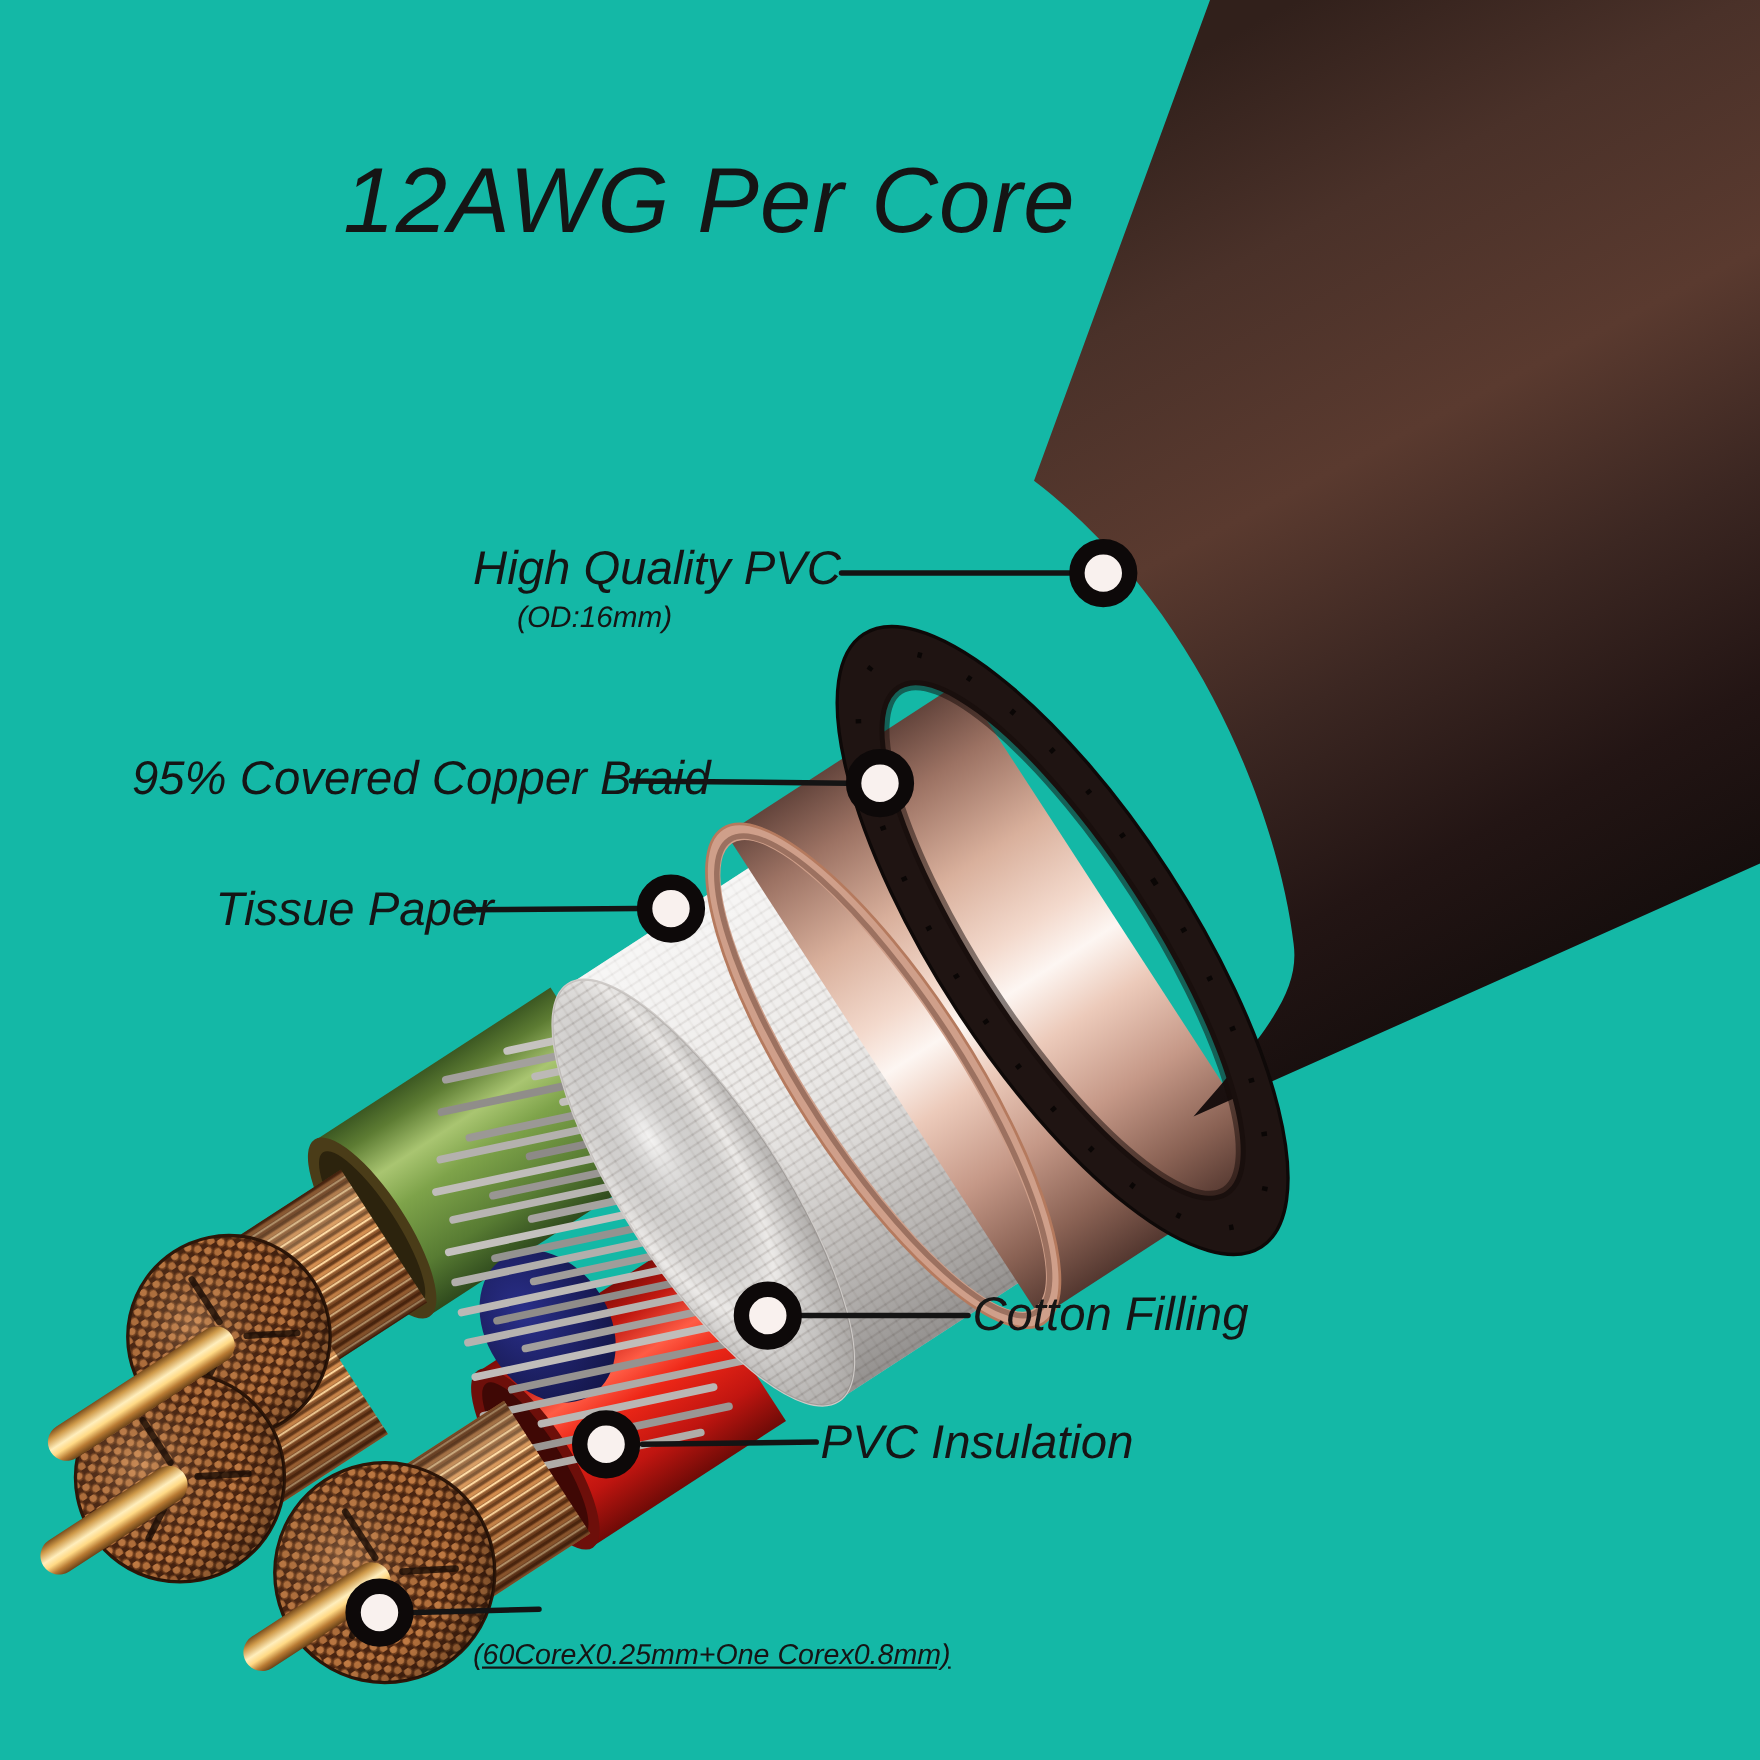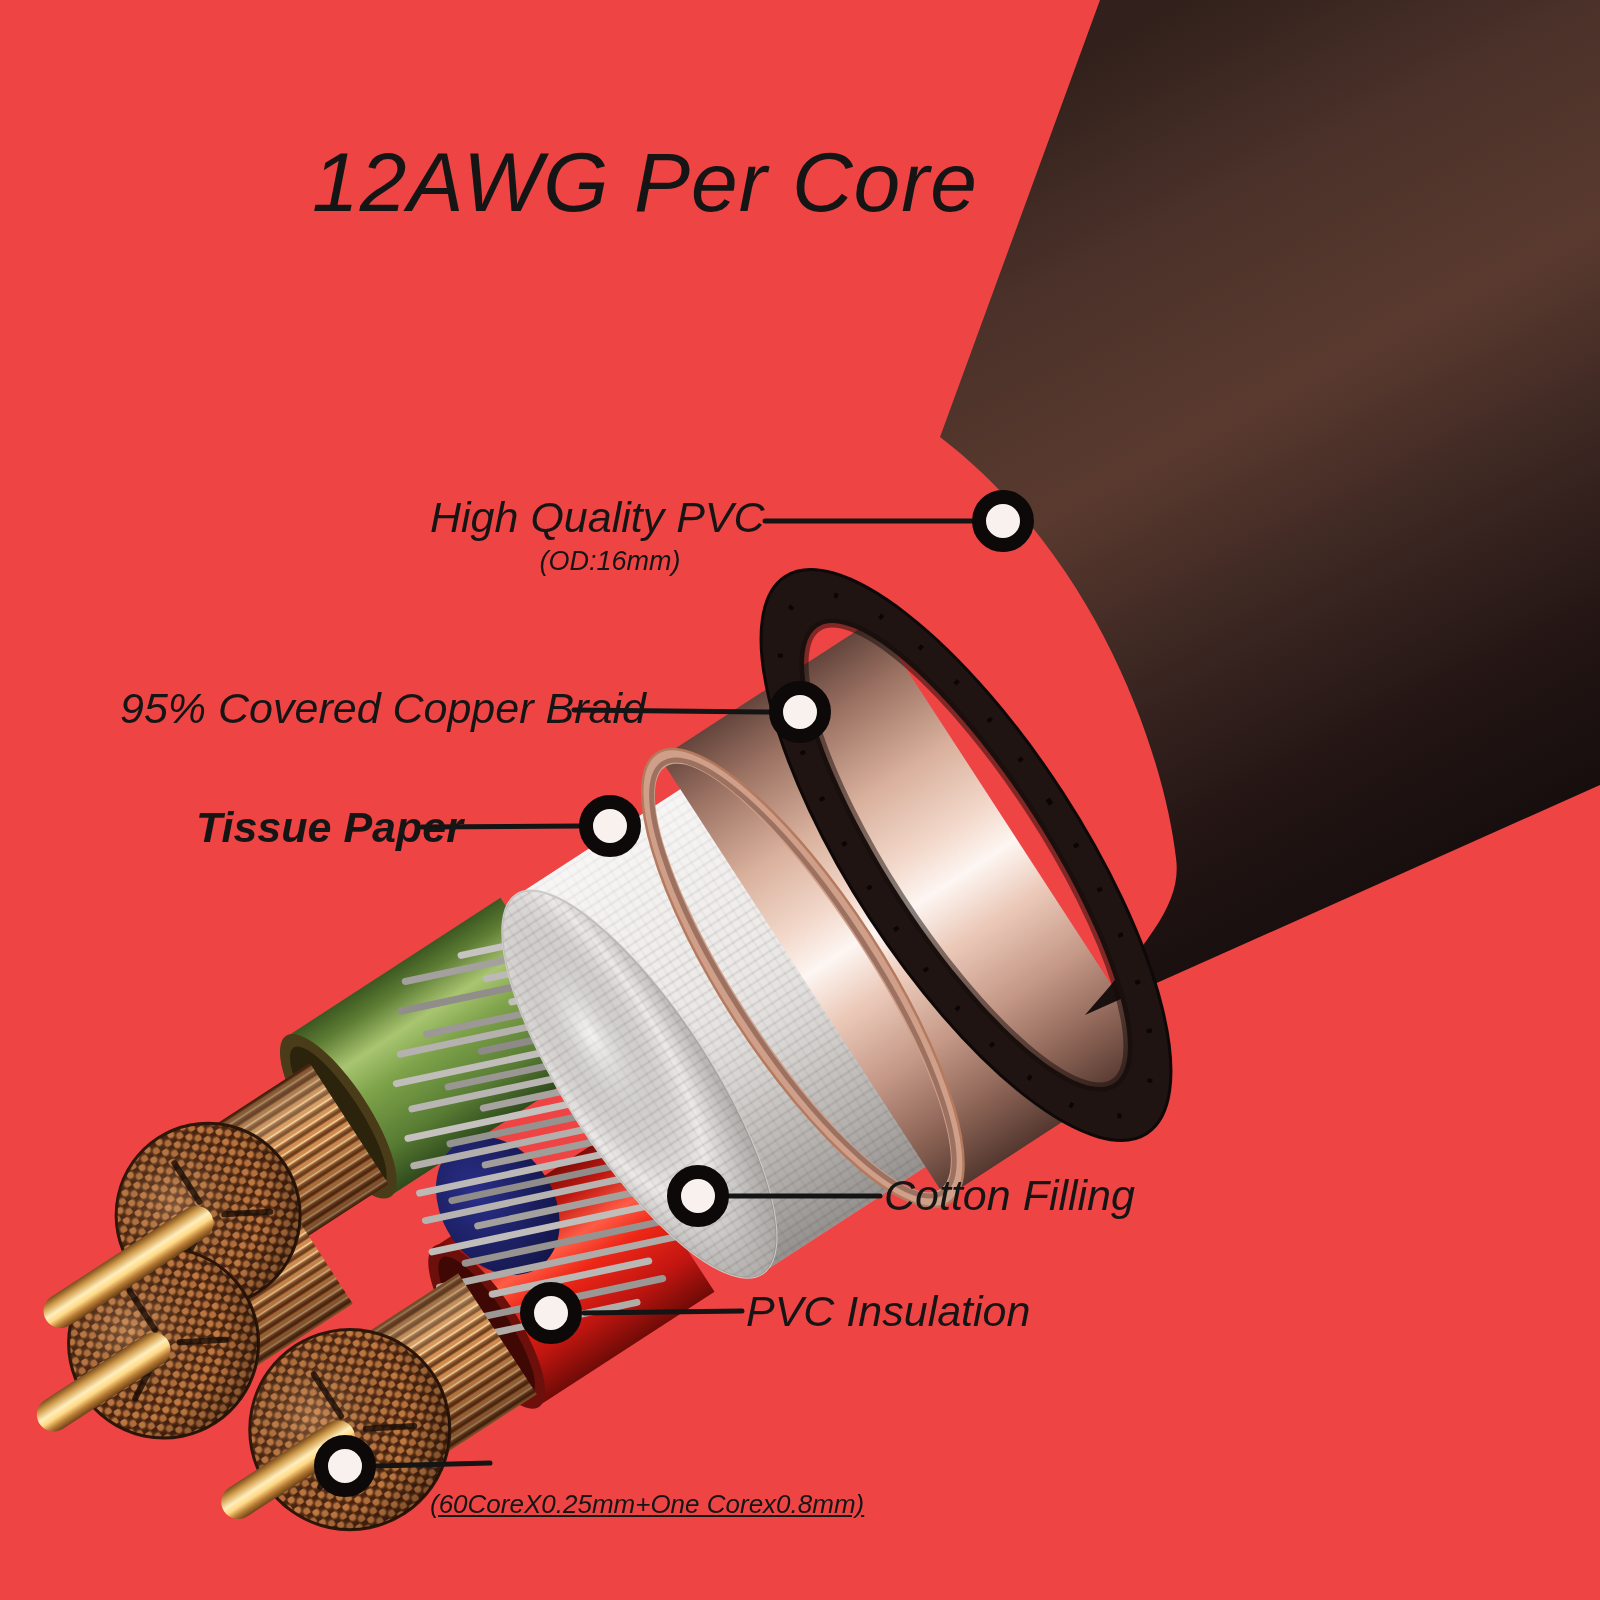--- a/index.html
+++ b/index.html
@@ -1,24 +1,24 @@
 <!DOCTYPE html>
 <html><head>
 <meta charset="utf-8">
 <style>
   html,body{margin:0;padding:0;background:#ffffff;}
-  .stage{position:relative;width:1600px;height:1600px;background:#ef4444;overflow:hidden;
+  .stage{position:relative;width:1600px;height:1600px;background:#14b8a6;overflow:hidden;
          font-family:"Liberation Sans",sans-serif;}
   .stage svg{position:absolute;left:0;top:0;}
   .lbl{position:absolute;font-style:italic;color:#151515;white-space:nowrap;line-height:1.05;}
   .title{left:312px;top:138px;font-size:84px;letter-spacing:1px;}
   .l-pvc{left:430px;top:495px;width:330px;text-align:center;font-size:43px;}
-  .l-pvc-sub{left:470px;top:547px;width:280px;text-align:center;font-size:27px;}
+  .l-pvc-sub{left:470px;top:547px;width:280px;text-align:left;font-size:27px;}
   .l-braid{left:120px;top:686px;font-size:43px;}
-  .l-tissue{left:196px;top:805px;font-size:43px;font-weight:bold;}
+  .l-tissue{left:196px;top:805px;font-size:43px;}
   .l-cotton{left:884px;top:1173px;font-size:43px;}
   .l-pvcins{left:746px;top:1289px;font-size:43px;}
   .l-occ{left:494px;top:1440px;font-size:43px;}
   .l-occ-sub{left:430px;top:1491px;width:340px;text-align:center;font-size:26px;text-decoration:underline;}
 </style>
 </head>
 <body>
 
 <div class="stage">
 

